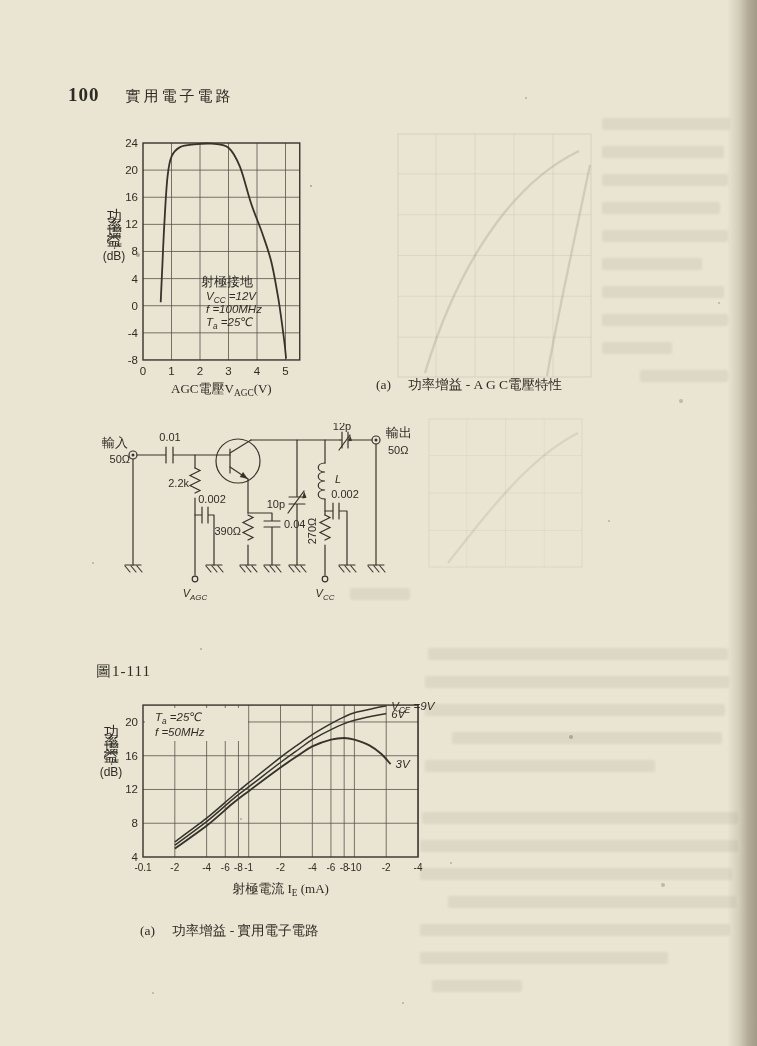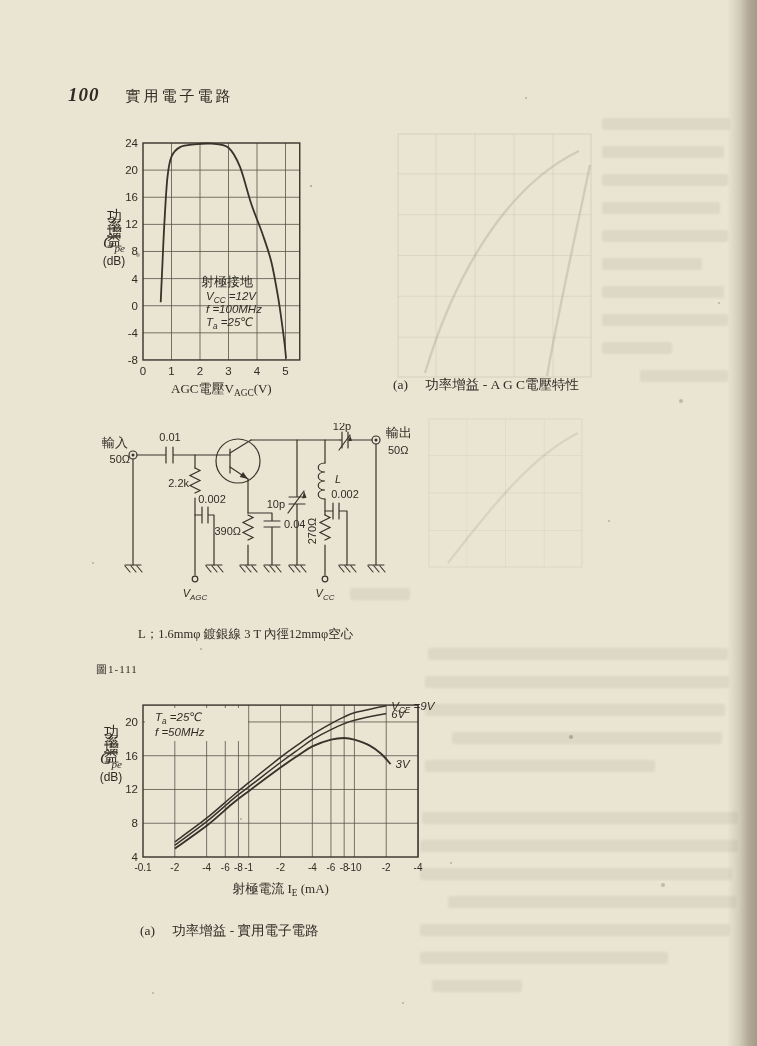--- a/index.html
+++ b/index.html
@@ -1,33 +1,33 @@
 <!DOCTYPE html>
 <html><head>
 <meta charset="utf-8">
 <style>
   html,body{margin:0;padding:0;background:#888;}
   #page{position:relative;width:757px;height:1046px;background:#eae5d3;overflow:hidden;
         font-family:"Liberation Serif","DejaVu Serif",serif;color:#2e2b24;}
   .abs{position:absolute;}
   
   .hdr{left:68px;top:84px;display:flex;align-items:baseline;gap:20px;}
-  .pagenum{font-style:italic;font-weight:bold;font-size:19px;letter-spacing:1px;}
+  .pagenum{font-weight:bold;font-size:19px;letter-spacing:1px;}
   .booktitle{font-size:15px;letter-spacing:3px;margin-left:6px;}
   
   .ylab{display:flex;flex-direction:column;align-items:center;width:38px;}
   .ylab .vert{writing-mode:vertical-rl;text-orientation:upright;font-size:15px;letter-spacing:8px;}
-  .ylab .sym{font-style:italic;font-size:16px;margin-top:6px;}
+  .ylab .sym{font-style:italic;font-size:11px;margin-top:6px;}
   .ylab .unit{font-size:12px;font-family:"Liberation Sans",sans-serif;}
   sub{font-size:70%;}
   
   .cap{font-size:13.5px;white-space:nowrap;}
   .cap .tag{margin-right:14px;}
   .note{font-size:12.5px;white-space:nowrap;}
-  .figlab{font-size:11px;letter-spacing:1px;}
+  .figlab{font-size:15px;letter-spacing:1px;}
   
   svg text{fill:#2f2c25;}
   .tick{font-family:"Liberation Sans","DejaVu Sans",sans-serif;font-size:11.5px;}
   .tick-s{font-family:"Liberation Sans","DejaVu Sans",sans-serif;font-size:10px;}
   .clabel{font-family:"Liberation Sans","DejaVu Sans",sans-serif;font-size:11px;}
   .cjkt{font-size:13px;}
   .ital{font-style:italic;}
   
   .gsvg{filter:blur(.6px);}
   .grow{position:absolute;height:12px;background:rgba(106,112,88,.10);filter:blur(1.3px);border-radius:2px;}
@@ -138,21 +138,21 @@
       <text x="190.5" y="252.96" class="tick" text-anchor="middle">5</text>
       <rect x="48" y="21" width="156.75" height="216.96" stroke="#36332b" stroke-width="1.4" fill="none"></rect>
       <path d="M65.7,180.3C66.0,174.1 66.7,157.2 67.4,143.0C68.0,128.9 68.8,110.3 69.7,95.6C70.5,80.9 71.4,65.1 72.5,54.9C73.6,44.7 74.4,39.5 76.5,34.6C78.6,29.6 81.3,27.1 85.1,25.1C88.9,23.0 94.1,22.9 99.3,22.4C104.5,21.8 110.7,21.1 116.4,21.7C122.1,22.2 128.8,21.9 133.5,25.7C138.3,29.6 141.1,35.4 144.9,44.7C148.7,54.1 152.5,70.7 156.3,82.0C160.1,93.3 164.4,102.9 167.7,112.5C171.0,122.1 173.6,128.9 176.3,139.7C178.9,150.4 181.2,163.9 183.4,176.9C185.5,189.9 187.8,207.7 189.1,217.6C190.4,227.6 190.7,233.4 191.1,236.6" stroke="#36332b" stroke-width="1.8" fill="none"></path>
       <text x="106" y="164" class="cjkt">射極接地</text>
       <text x="111" y="178" class="tick" font-style="italic"><tspan>V</tspan><tspan dy="3" font-size="72%">CC</tspan><tspan dy="-3"> =12V</tspan></text>
       <text x="111" y="191" class="tick" font-style="italic">f =100MHz</text>
       <text x="111" y="204" class="tick" font-style="italic"><tspan>T</tspan><tspan dy="3" font-size="72%">a</tspan><tspan dy="-3"> =25℃</tspan></text>
       <text x="126.375" y="270.96000000000004" class="cjkt" text-anchor="middle"><tspan>AGC電壓V</tspan><tspan dy="3" font-size="72%">AGC</tspan><tspan dy="-3">(V)</tspan></text>
     </svg>
 
-  <div class="abs cap" style="left:393px;top:376px">
+  <div class="abs cap" style="left:376px;top:376px">
     <span class="tag">(a)</span>
     <span><span>功率增益 - A G C電壓特性</span></span>
   </div>
 
   <svg class="abs" style="left:90px;top:423px" width="340" height="190" viewBox="0 0 340 190" stroke="#36332b" stroke-width="1.2" fill="none" stroke-linecap="round">
     <defs>
       <g id="gndsym" stroke="#36332b" stroke-width="1.1">
         <path d="M-8,0 H8 M-8,1 L-3,7 M-2,1 L3,7 M4,1 L9,7"></path>
       </g>
     </defs>
@@ -221,21 +221,20 @@
 
     <use href="#gndsym" x="43" y="142"></use>
     <use href="#gndsym" x="124" y="142"></use>
     <use href="#gndsym" x="158" y="142"></use>
     <use href="#gndsym" x="182" y="142"></use>
     <use href="#gndsym" x="207" y="142"></use>
     <use href="#gndsym" x="257" y="142"></use>
     <use href="#gndsym" x="286" y="142"></use>
   </svg>
 
-  <div class="abs note" style="left:138px;top:626px">L；1.6mmφ 鍍銀線 3 T 內徑12mmφ空心</div>
   <div class="abs figlab" style="left:96px;top:662px">圖1-111</div>
 
   <div class="abs ylab" style="left:92px;top:712px">
     <span class="vert">功率增益</span>
     <span class="sym"><span>G</span><sub>pe</sub></span>
     <span class="unit">(dB)</span>
   </div>
 
   <svg class="abs" style="left:85px;top:693px" width="365" height="215" viewBox="0 0 365 215">
       <text x="53" y="168" class="tick" text-anchor="end">4</text>

